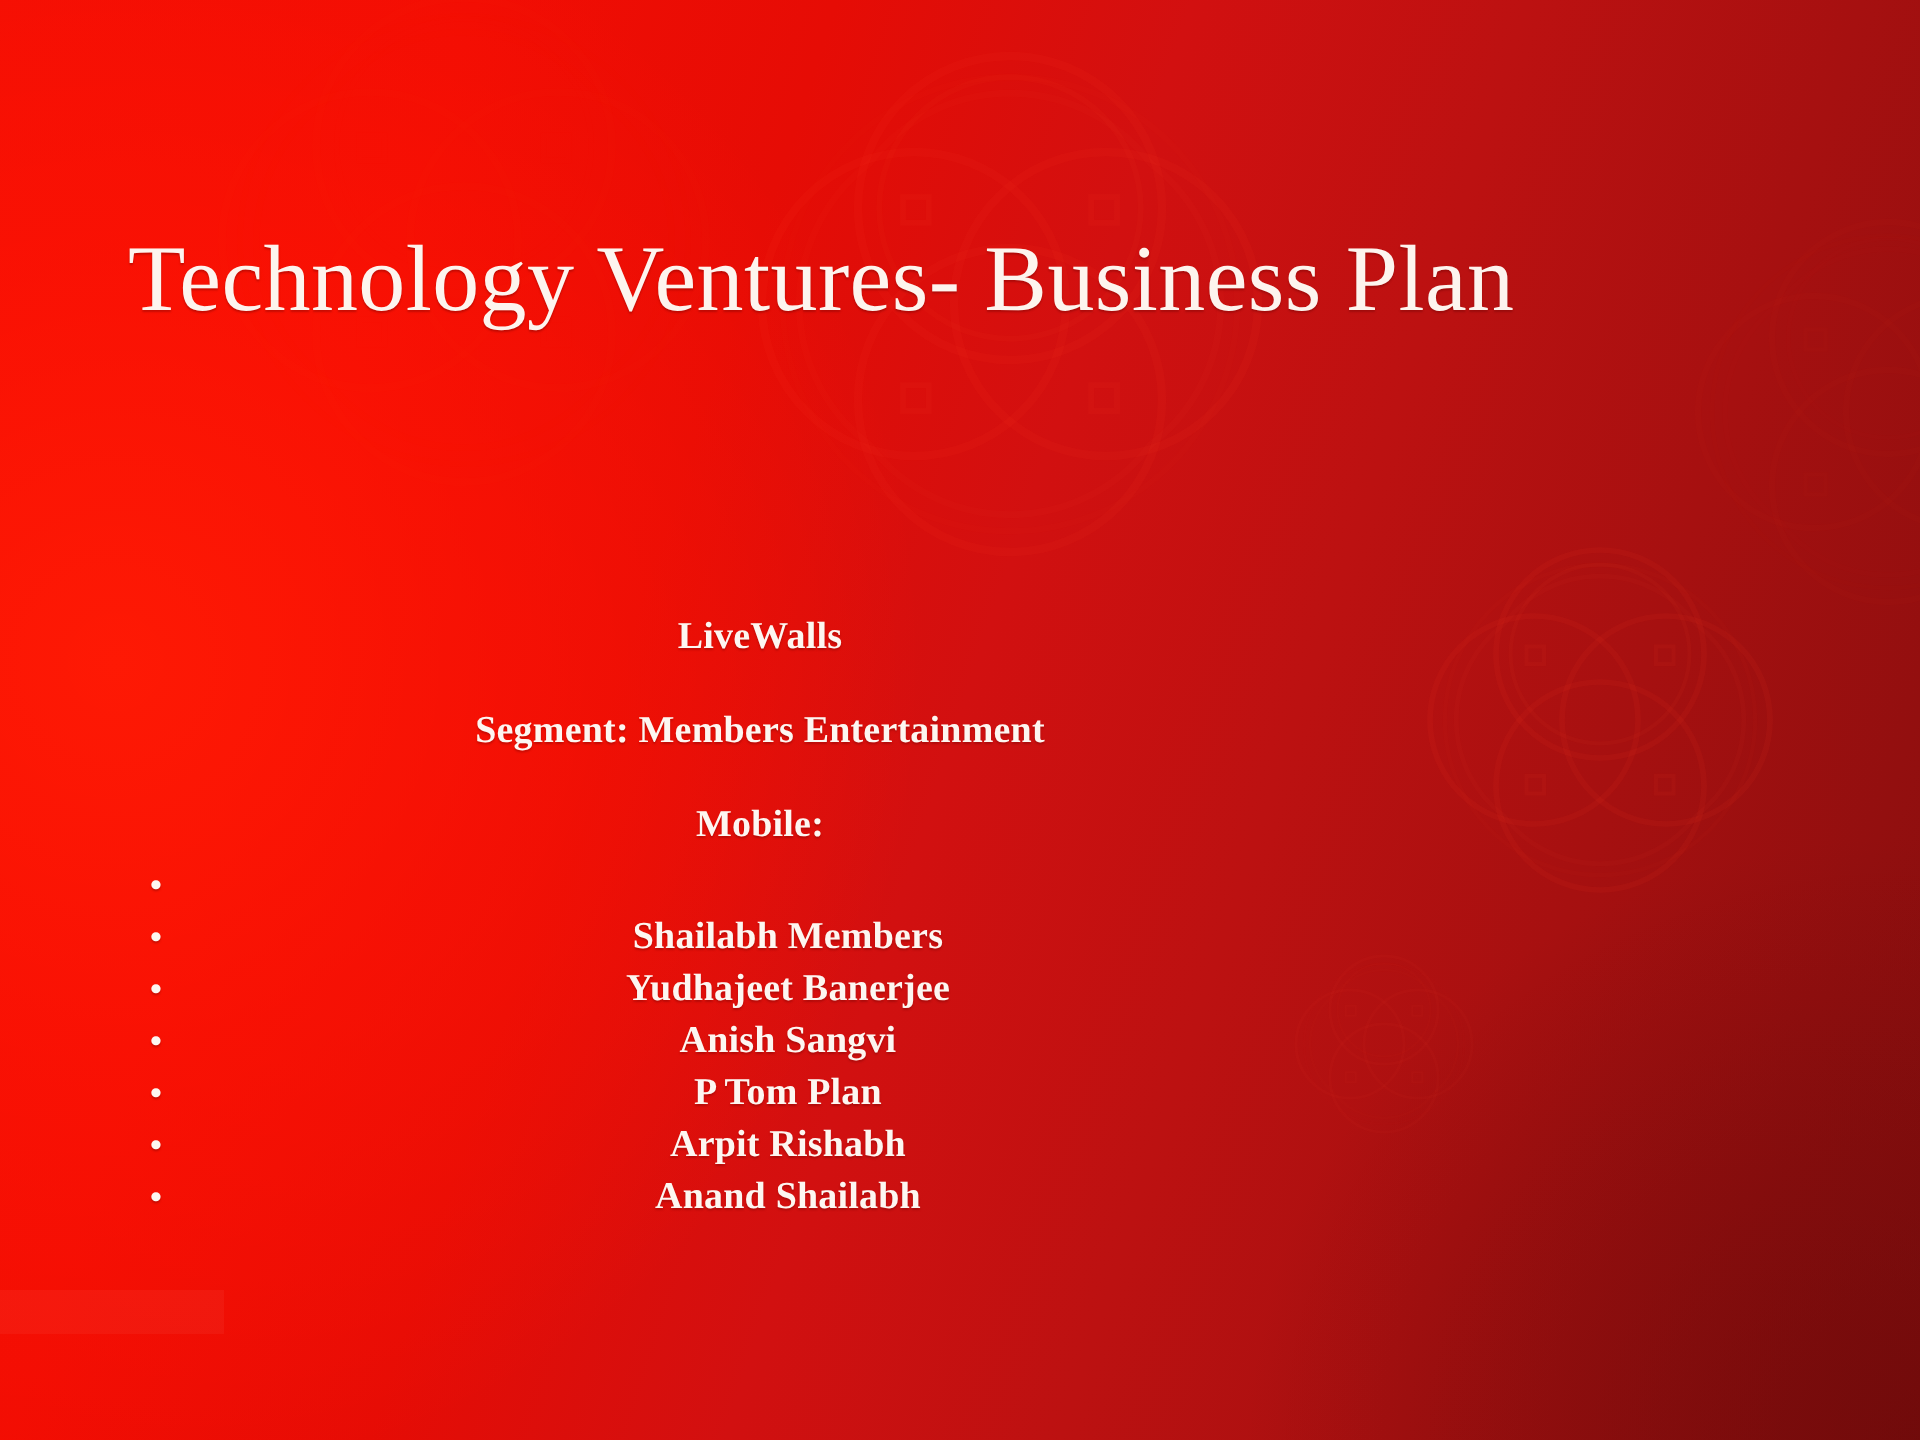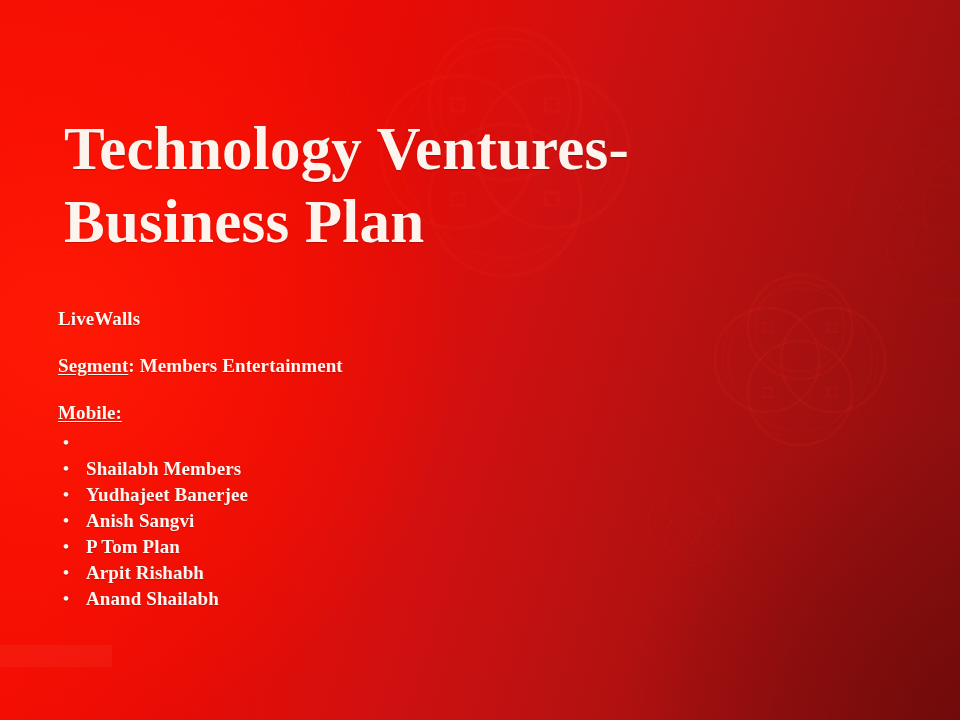--- a/index.html
+++ b/index.html
@@ -61,47 +61,48 @@
   
   .title-block {
     position: absolute;
     left: 64px;
     top: 112px;
     width: 800px;
   }
   .slide-title {
     margin: 0;
     color: #fdf4ee;
-    font-size: 61px;
+    font-size: 47px;
     line-height: 1.20;
-    font-weight: bold;
+    font-weight: normal;
     letter-spacing: 0.2px;
     text-shadow: 0 1px 1px rgba(90,0,0,0.32);
   }
 
   
   .body-block {
     position: absolute;
-    left: 58px;
+    left: 70px;
     top: 307px;
     width: 620px;
     color: #fdf6f1;
     font-size: 19px;
     font-weight: bold;
     letter-spacing: 0.1px;
     text-shadow: 0 1px 1px rgba(90,0,0,0.30);
+    text-align: center;
   }
 
   .para {
     margin: 0 0 23px 0;
     line-height: 1.25;
   }
   .para.tight { margin-bottom: 6px; }
 
-  .u { text-decoration: underline; text-underline-offset: 2px; }
+  .u { text-underline-offset: 2px; }
 
   .member-list {
     list-style: none;
     margin: 0;
     padding: 0;
   }
   .member-list li {
     position: relative;
     padding-left: 28px;
     line-height: 26px;

